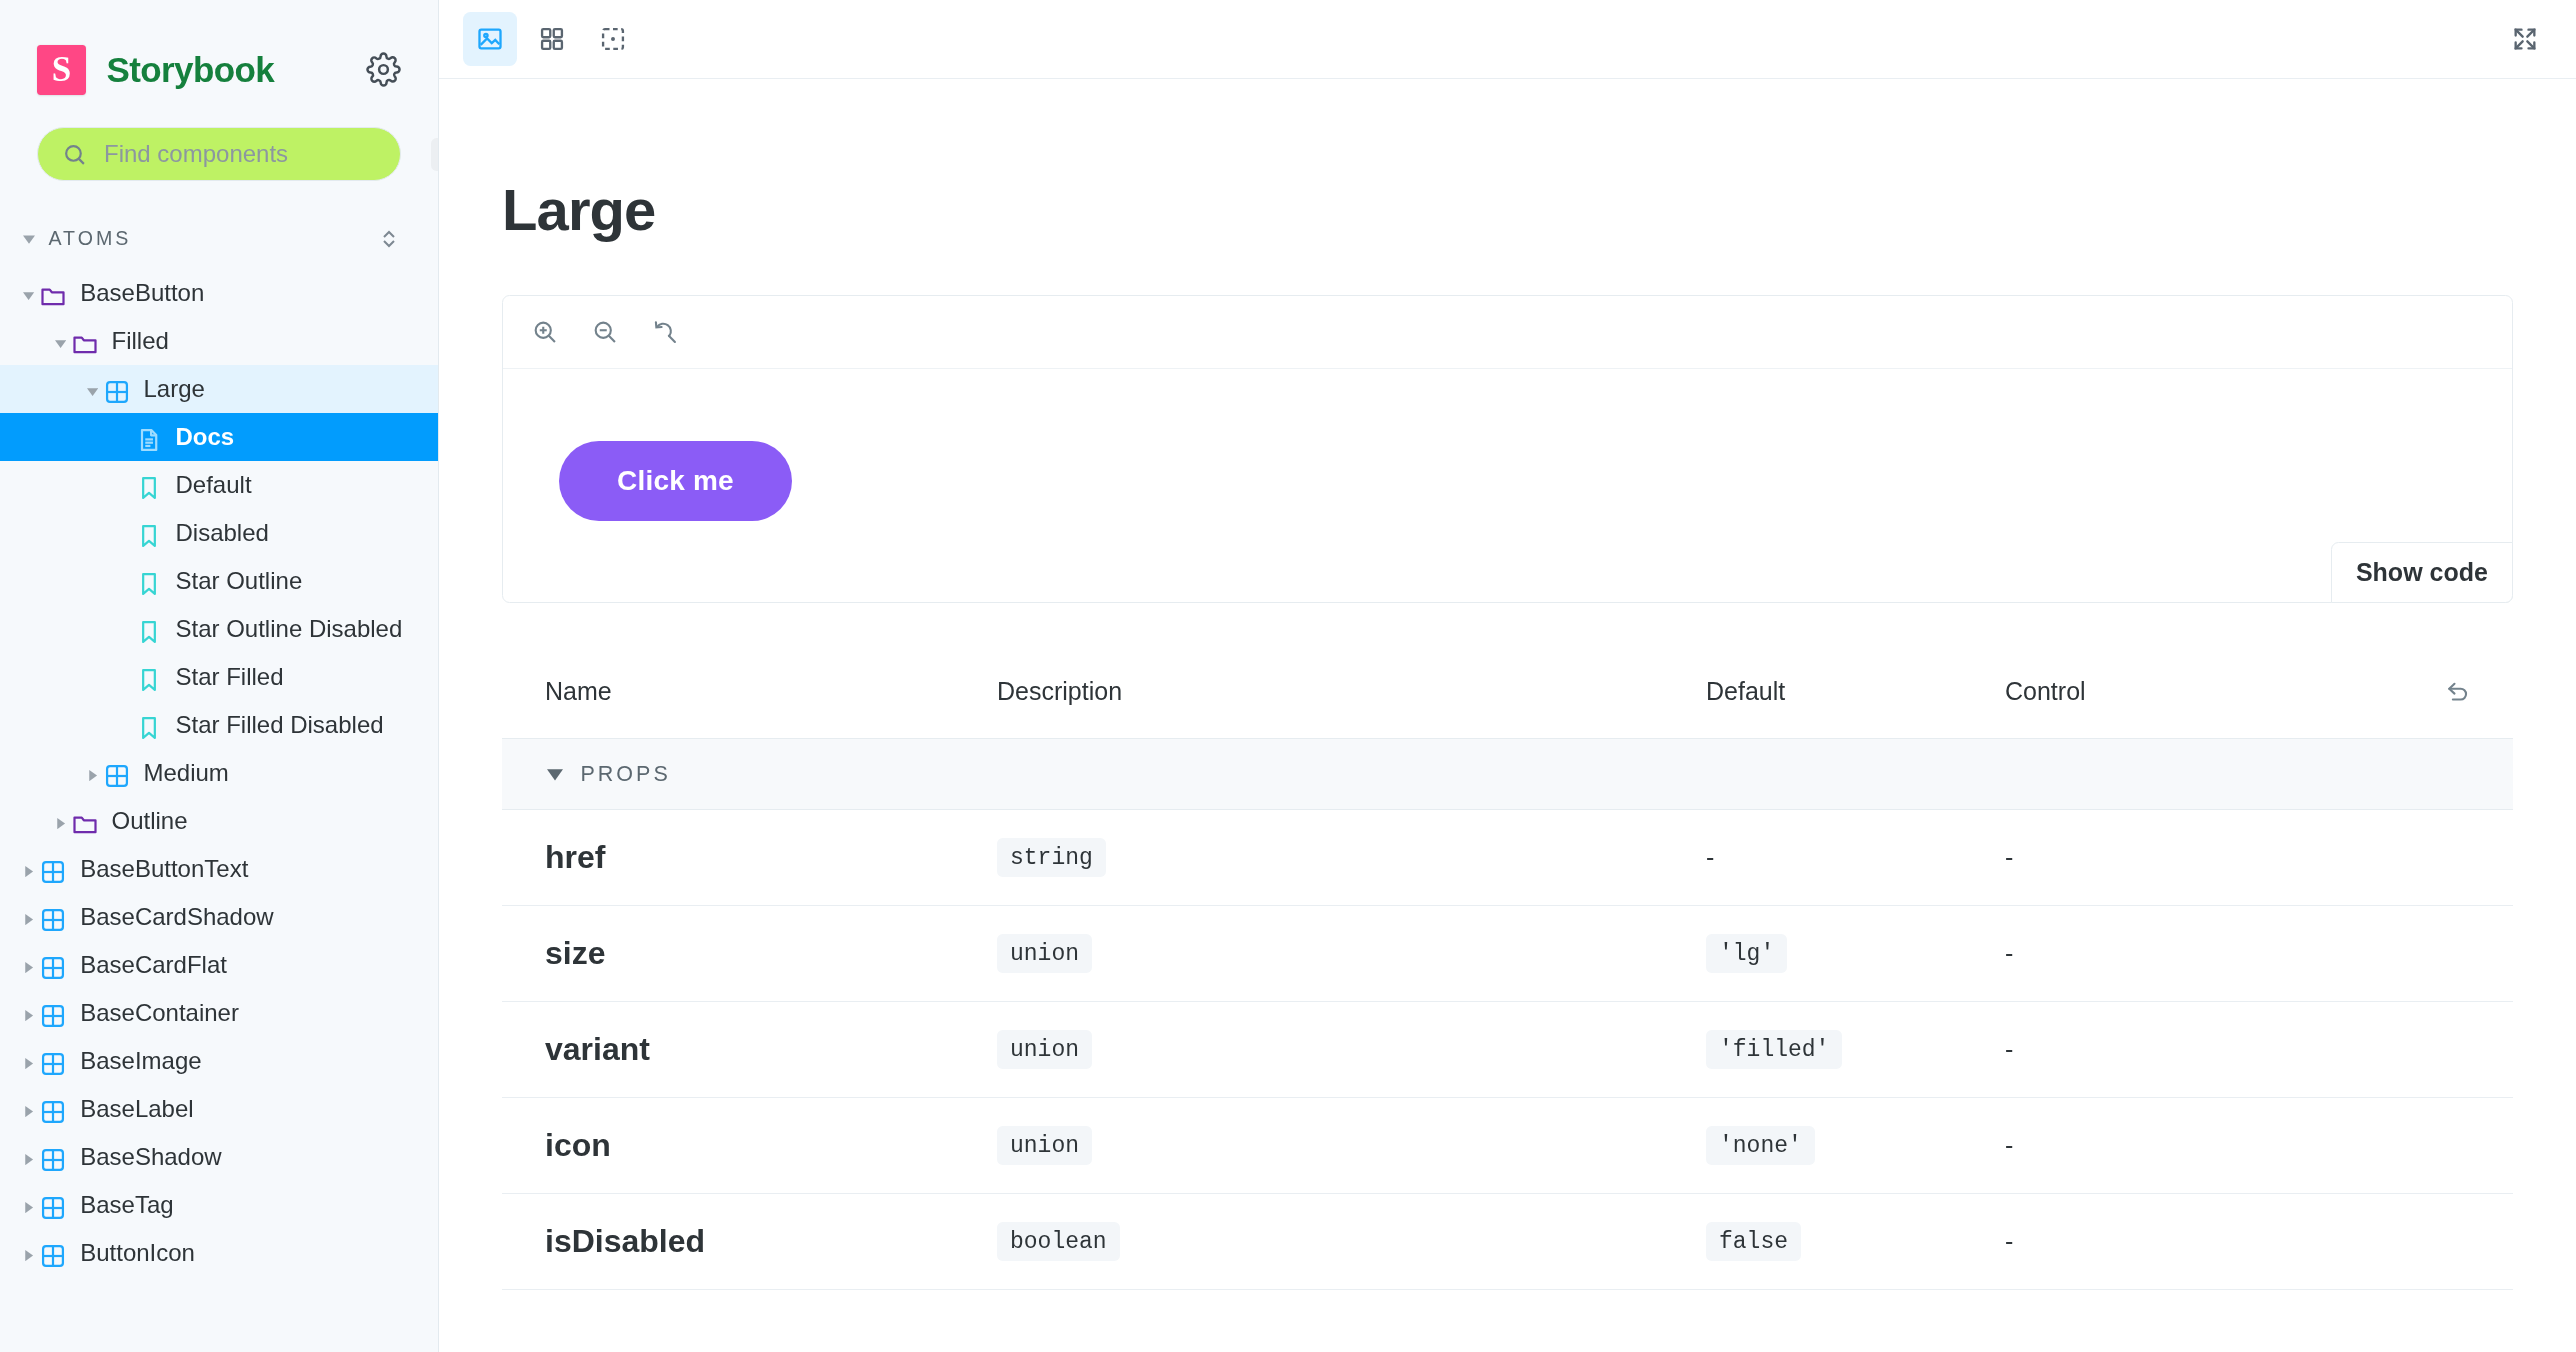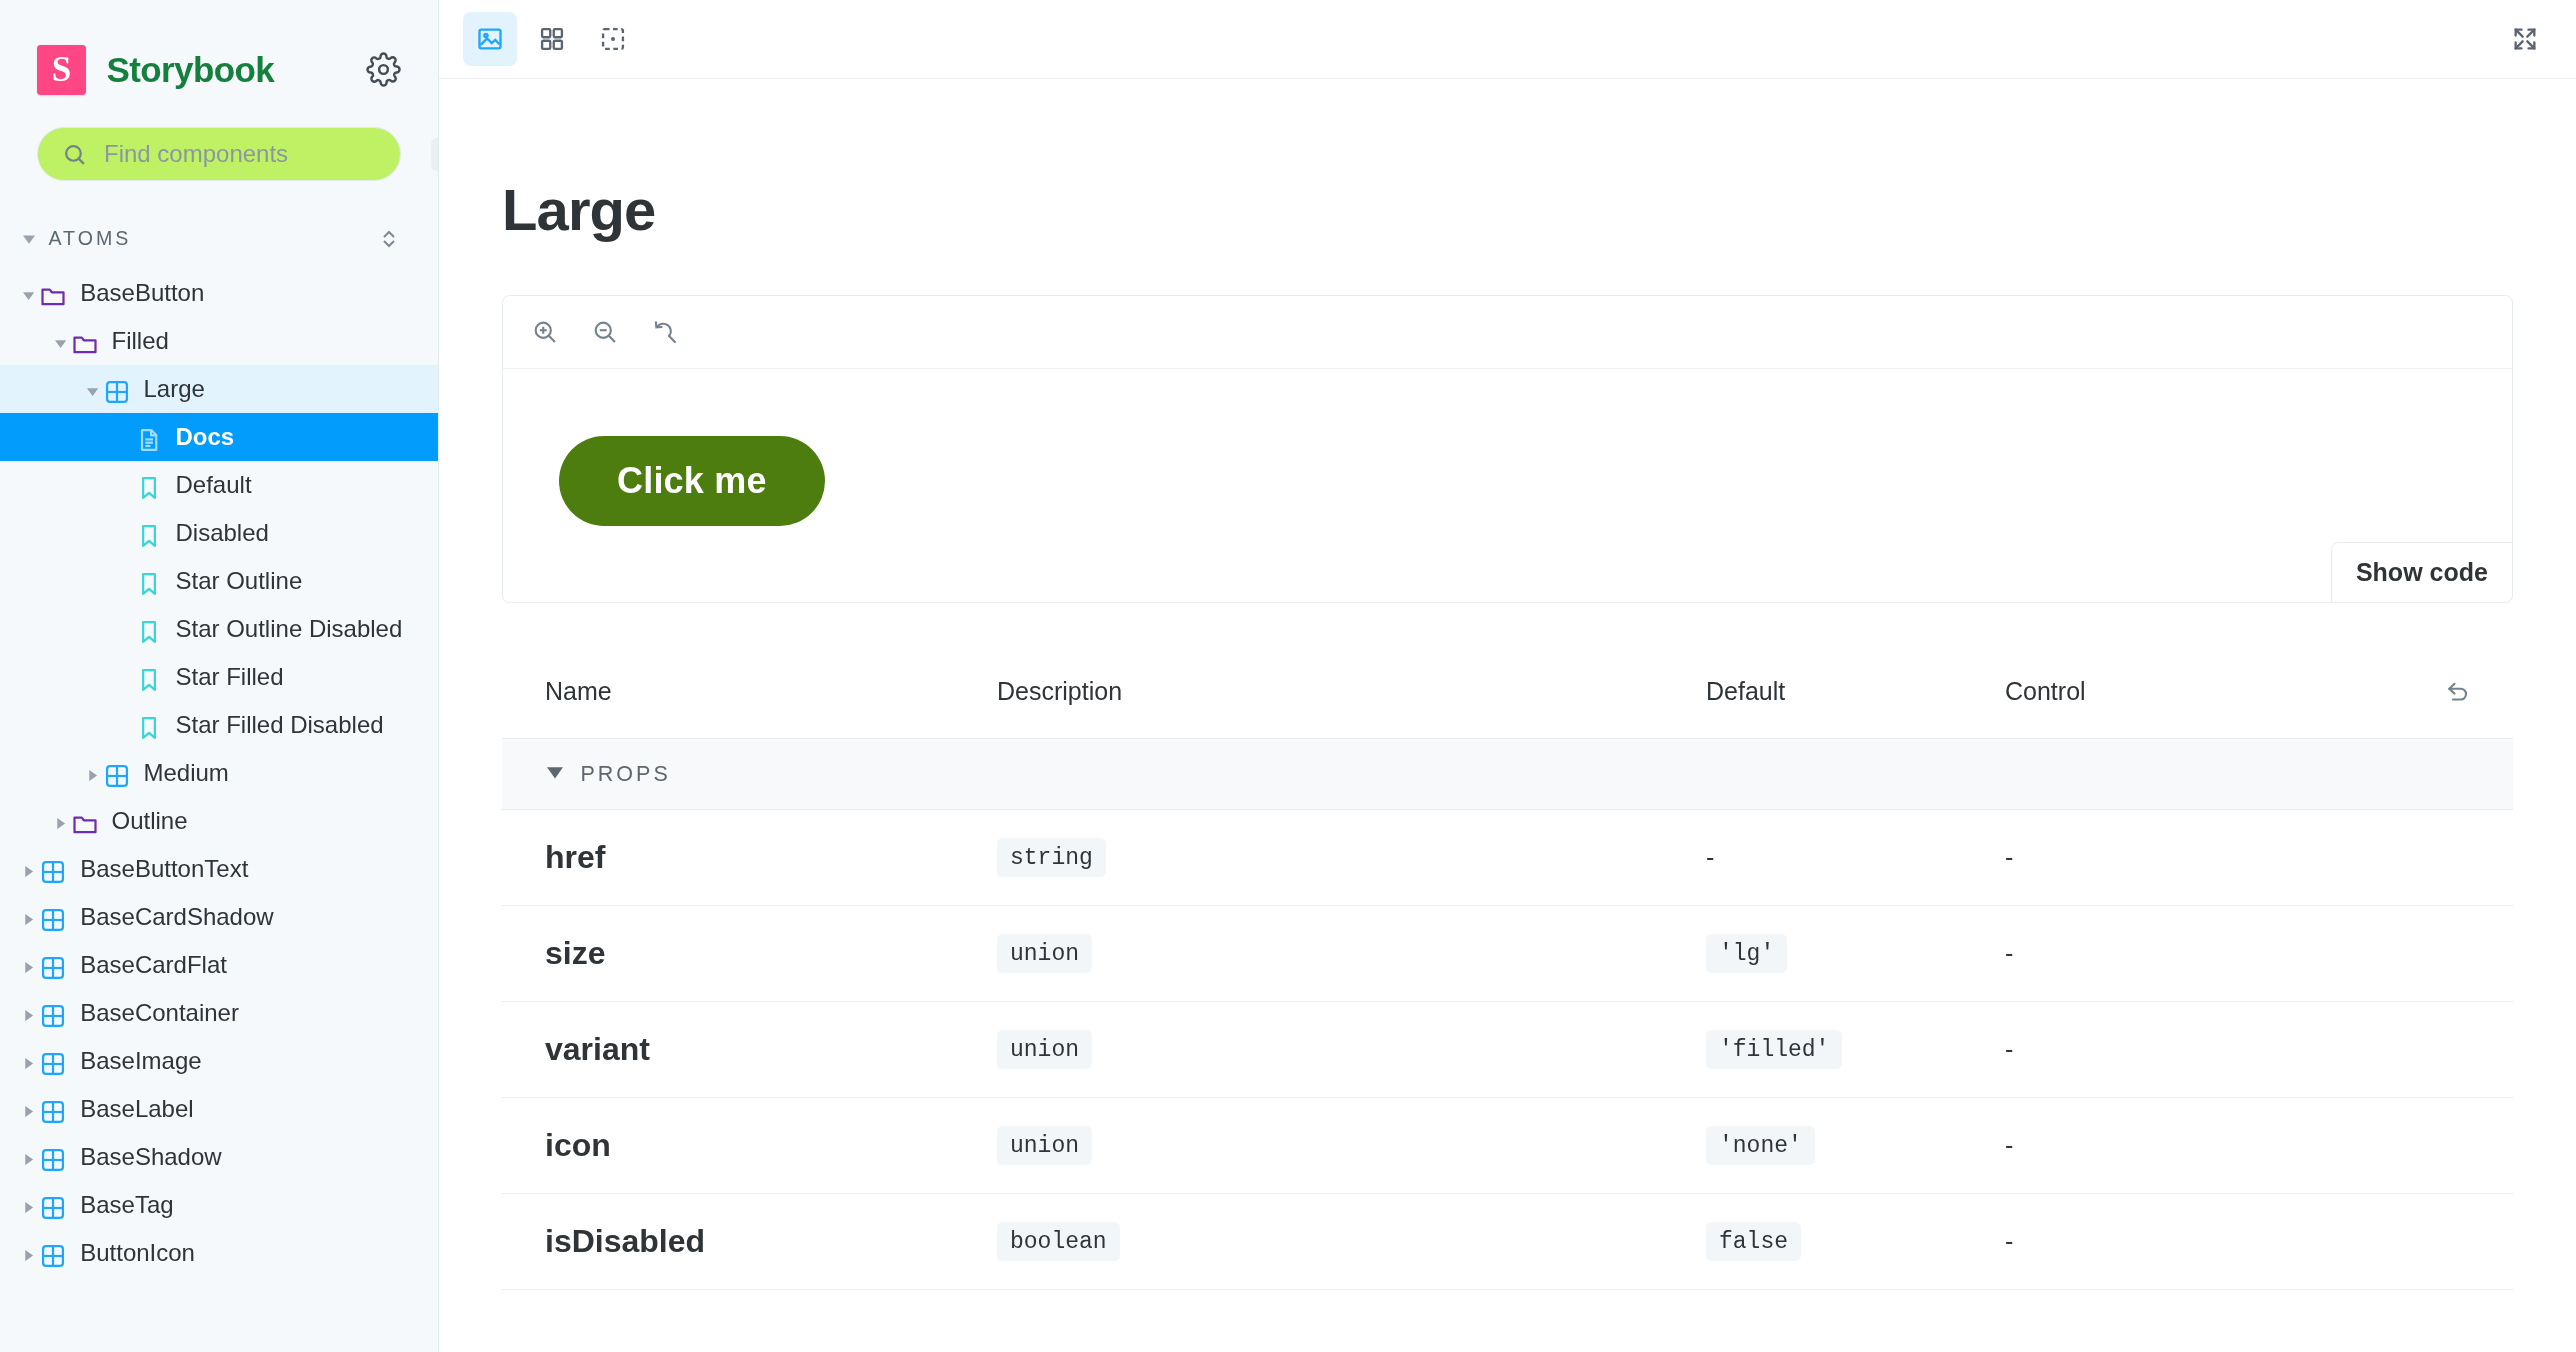--- a/index.html
+++ b/index.html
@@ -145,22 +145,22 @@
   .pv-btn {
     width:49px;height:49px;border:0;background:transparent;cursor:pointer;
     display:flex;align-items:center;justify-content:center;color:#73828c;
   }
   .pv-btn svg { width:28px;height:28px; }
   .preview-body {
     padding: 56px 56px 65px 56px; min-height: 233px;
     display:flex; align-items:center;
   }
   .click-btn {
-    background:#4d7c0f; color:#fff; border:0; border-radius: 932px;
-    font-size: 36px; font-weight:700; padding: 24px 58px; cursor:pointer;
+    background:#8b5cf6; color:#fff; border:0; border-radius: 932px;
+    font-size: 28px; font-weight:700; padding: 24px 58px; cursor:pointer;
     font-family:"Liberation Sans", sans-serif; letter-spacing:0.2px;
   }
   .show-code {
     position:absolute; right:-0.9px; bottom:-0.9px;
     background:#fff; border:0.9px solid #e6ecf0; border-radius: 7.5px 0 7.5px 0;
     font-size: 25px; font-weight:700; color:#2e3438;
     padding: 15px 24px; cursor:pointer;
     font-family:"Liberation Sans", sans-serif;
   }
 
@@ -174,21 +174,21 @@
   .th-desc  { width: 709px; }
   .th-def   { width: 299px; }
   .th-ctrl  { width: 429px; }
   .th-reset { text-align: right !important; padding-right: 41px !important; }
   .reset-ico { width:28px;height:28px;color:#73828c;cursor:pointer;display:inline-block;vertical-align:middle;}
 
   .grp-row td {
     background:#f7f9fb; border-top:0.9px solid #e6ecf0; border-bottom:0.9px solid #e6ecf0;
     padding: 22.4px 43px;
   }
-  .grp-inner { display:flex; align-items:flex-start; gap:15px; }
+  .grp-inner { display:flex; align-items:center; gap:15px; }
   .grp-caret { width:20.5px;height:20.5px;color:#5c6870;display:flex;align-items:center;justify-content:center;}
   .grp-caret svg { width:16px;height:16px; }
   .grp-label { font-size:21.5px; letter-spacing:3px; color:#5c6870; }
 
   .props-table tbody tr.prop td {
     border-bottom: 0.9px solid #e9eef2;
     padding: 28px 0;
     vertical-align: middle;
   }
   .prop-name {

